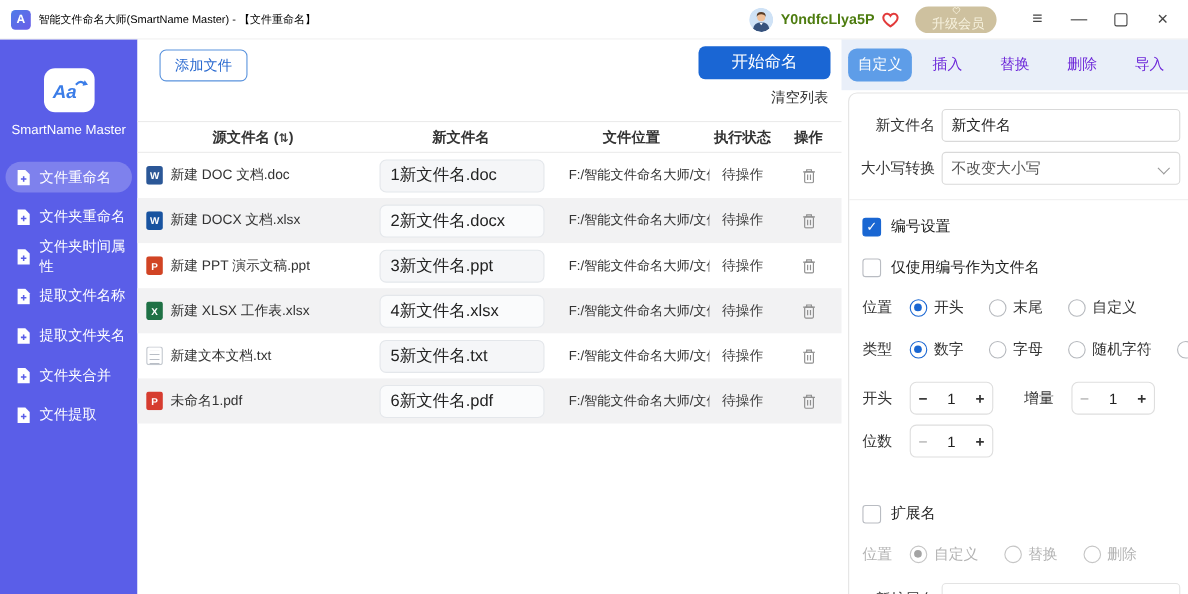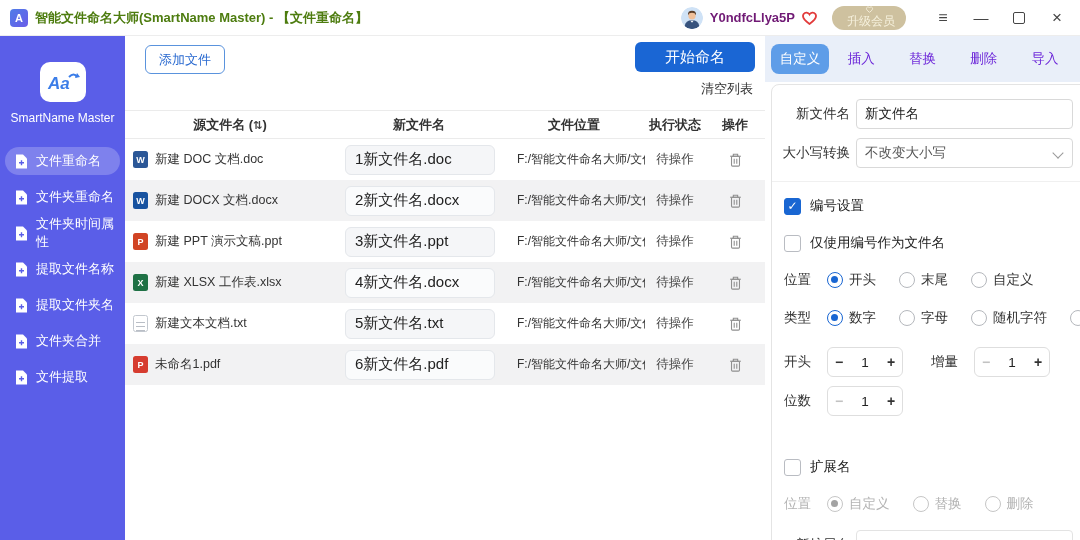--- a/index.html
+++ b/index.html
@@ -7,24 +7,24 @@
     width:1080px;height:540px;overflow:hidden;position:relative;background:#fff;
     font-family:"Liberation Sans","DejaVu Sans",sans-serif;color:#222;
     -webkit-font-smoothing:antialiased;
   }
   
   .titlebar{position:absolute;top:0;left:0;right:0;height:36px;background:#fff;
     border-bottom:1px solid #ededed;display:flex;align-items:center;box-sizing:border-box;}
   .app-icon{width:18px;height:18px;margin:0 7px 0 10px;border-radius:4px;
     background:linear-gradient(135deg,#4f7ce8,#6a5ce8);color:#fff;font-size:11px;font-weight:bold;
     display:flex;align-items:center;justify-content:center;}
-  .tb-title{font-size:13px;color:#4d7c0f;font-weight:bold;}
+  .tb-title{font-size:10px;color:#000000;}
   .tb-right{margin-left:auto;display:flex;align-items:center;}
   .avatar{width:22px;height:22px;border-radius:50%;overflow:hidden;flex:0 0 auto;}
-  .tb-user{font-size:13px;font-weight:bold;color:#701a75;margin:0 6px 0 7px;}
+  .tb-user{font-size:13px;font-weight:bold;color:#4d7c0f;margin:0 6px 0 7px;}
   .heart-badge{width:17px;height:16px;display:flex;align-items:center;}
   .upgrade-btn{margin-left:14px;height:24px;border-radius:12px;background:#cec19f;
     display:flex;align-items:center;padding:0 11px;cursor:pointer;flex-direction:column;}
   .upgrade-btn .u-label{font-size:12px;color:#f6f1dd;margin-left:4px;}
   .win-ctl{font-size:15px;color:#454545;width:30px;text-align:center;cursor:pointer;}
   .ctl-menu{margin-left:22px;font-size:16px;}
   .ctl-min{margin-left:8px;}
   .ctl-max-wrap{margin-left:8px;width:30px;display:flex;justify-content:center;cursor:pointer;}
   .ctl-max{width:10px;height:10px;border:1.5px solid #454545;border-radius:2px;}
   .ctl-close{margin-left:8px;margin-right:8px;font-size:17px;}
@@ -273,21 +273,21 @@
                 <path d="M4.8 5.3v4.6 M7.2 5.3v4.6"></path>
         </svg>
       </span>
     </div>
   </div>
         <div class="trow striped">
     <div class="cell-src">
       <span class="ficon" style="background: rgb(24, 83, 160);">
               <span>W</span>
             </span>
-      <span>新建 DOCX 文档.docx</span>
+      <span>新建 DOCX 文档.xlsx</span>
     </div>
     <div class="cell-new">
       <div class="rename-box">2新文件名.docx</div>
     </div>
     <div class="cell-path">F:/智能文件命名大师/文件/新</div>
     <div class="cell-status">待操作</div>
     <div class="cell-act">
       <span class="trash-btn">
         <svg width="13" height="14" viewBox="0 0 12 13" fill="none" stroke="#8f8f8f" stroke-width="1">
           <path d="M1 3h10"></path>
@@ -322,21 +322,21 @@
     </div>
   </div>
         <div class="trow striped">
     <div class="cell-src">
       <span class="ficon" style="background: rgb(31, 113, 69);">
               <span>X</span>
             </span>
       <span>新建 XLSX 工作表.xlsx</span>
     </div>
     <div class="cell-new">
-      <div class="rename-box">4新文件名.docx</div>
+      <div class="rename-box">4新文件名.xlsx</div>
     </div>
     <div class="cell-path">F:/智能文件命名大师/文件/新</div>
     <div class="cell-status">待操作</div>
     <div class="cell-act">
       <span class="trash-btn">
         <svg width="13" height="14" viewBox="0 0 12 13" fill="none" stroke="#8f8f8f" stroke-width="1">
           <path d="M1 3h10"></path>
                 <path d="M4 3V1.2h4V3"></path>
                 <rect x="2.3" y="3" width="7.4" height="9.2" rx="1"></rect>
                 <path d="M4.8 5.3v4.6 M7.2 5.3v4.6"></path>

